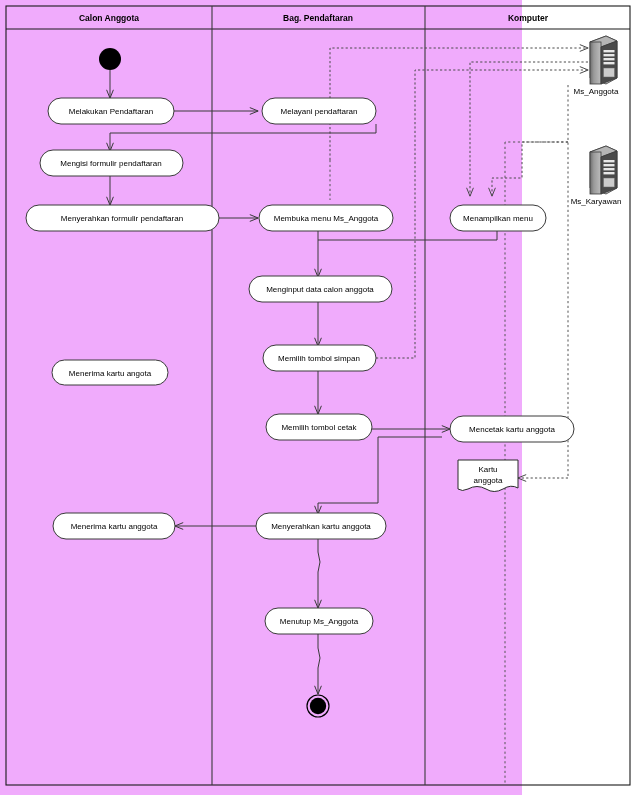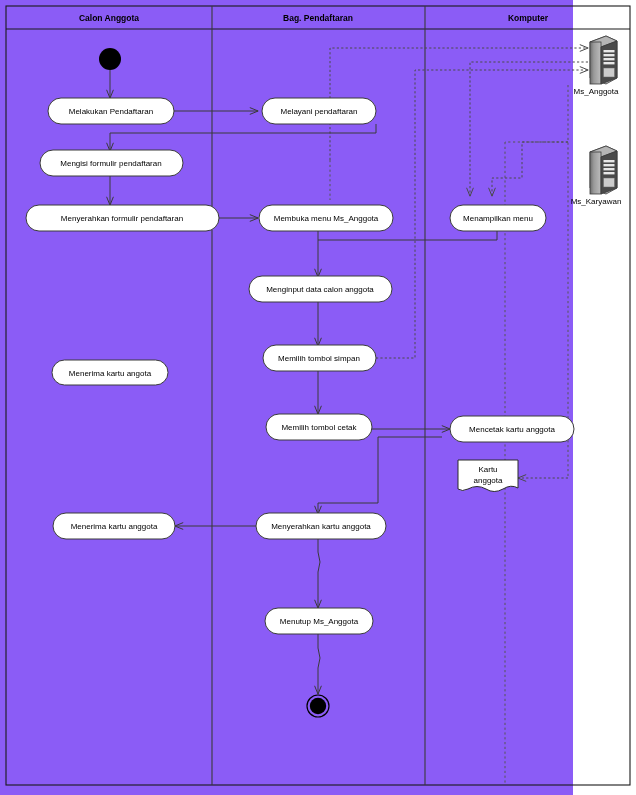--- a/index.html
+++ b/index.html
@@ -9,23 +9,23 @@
     background: #ffffff;
   }
   body {
     font-family: "Liberation Sans", sans-serif;
     width: 636px;
     height: 795px;
     overflow: hidden;
   }
   #diagram-root {
     position: relative;
-    width: 573px;
+    width: 522px;
     height: 795px;
-    background: #8b5cf6;
+    background: #f0abfc;
   }
   svg#canvas {
     position: absolute;
     left: 0;
     top: 0;
     width: 636px;
     height: 795px;
     display: block;
   }
   .swimlane-title {

